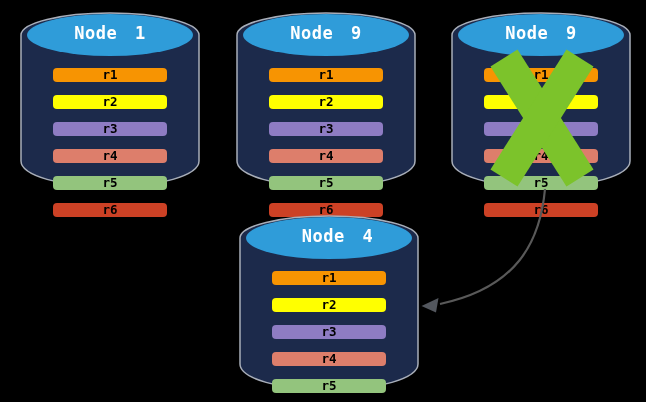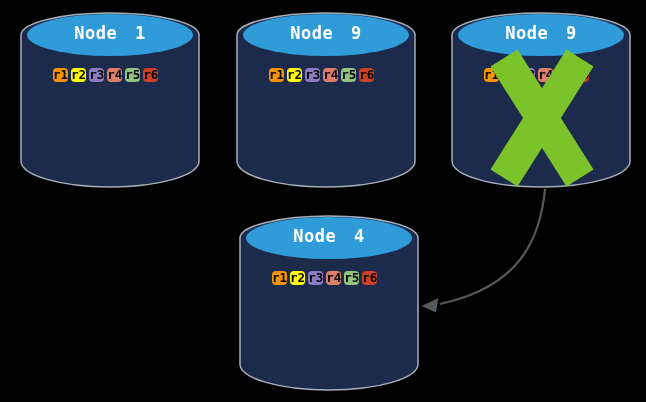--- a/index.html
+++ b/index.html
@@ -26,22 +26,22 @@
     font-weight:bold;
     font-size:17px;
     word-spacing:7px;
     letter-spacing:0.5px;
   }
   .rows{
     position:absolute;
     top:56px;left:33px;
     width:114px;
     display:flex;
-    flex-direction:row;
-    gap:3px;
+    flex-direction:column;
+    gap:13px;
   }
   .row{
     height:14px;
     border-radius:4px;
     text-align:center;
     line-height:14.5px;
     font-family:"DejaVu Sans Mono","DejaVu Sans",monospace;
     font-weight:bold;
     font-size:12.5px;
   }
@@ -101,21 +101,21 @@
           <div class="row" style="background: rgb(142, 124, 195); color: rgb(0, 0, 0);">r3</div>
           <div class="row" style="background: rgb(221, 126, 107); color: rgb(0, 0, 0);">r4</div>
           <div class="row" style="background: rgb(147, 196, 125); color: rgb(0, 0, 0);">r5</div>
           <div class="row" style="background: rgb(204, 65, 37); color: rgb(0, 0, 0);">r6</div>
         </div>
         <svg class="xmark" width="180" height="180" viewBox="0 0 180 180">
           <line x1="53" y1="46" x2="129" y2="166" stroke="#7CC32B" stroke-width="32" stroke-linecap="butt"></line>
           <line x1="129" y1="46" x2="53" y2="166" stroke="#7CC32B" stroke-width="32" stroke-linecap="butt"></line>
         </svg>
       </div>
-      <div class="node" style="left: 239px; top: 215px;">
+      <div class="node" style="left: 239px; top: 215px; padding-left: 17px;">
         <svg class="cyl" width="180" height="180" viewBox="0 0 180 180">
           <path d="M1,23 A89,22 0 0 1 179,23 L179,149 A89,26 0 0 1 1,149 Z" fill="#1C2A4B" stroke="#A8AEB9" stroke-width="1.5"></path>
           <ellipse cx="90" cy="23" rx="83" ry="21" fill="#2F9CD9"></ellipse>
         </svg>
         <div class="node-label" style="color: rgb(255, 255, 255);">Node 4</div>
         <div class="rows">
           <div class="row" style="background: rgb(247, 148, 2); color: rgb(0, 0, 0);">r1</div>
           <div class="row" style="background: rgb(255, 255, 0); color: rgb(0, 0, 0);">r2</div>
           <div class="row" style="background: rgb(142, 124, 195); color: rgb(0, 0, 0);">r3</div>
           <div class="row" style="background: rgb(221, 126, 107); color: rgb(0, 0, 0);">r4</div>

